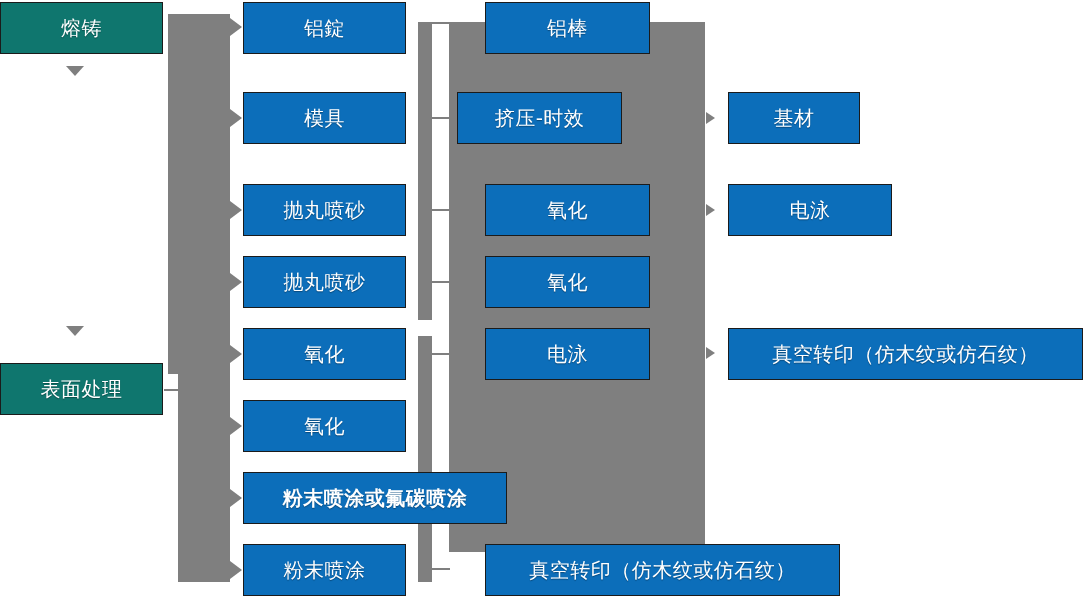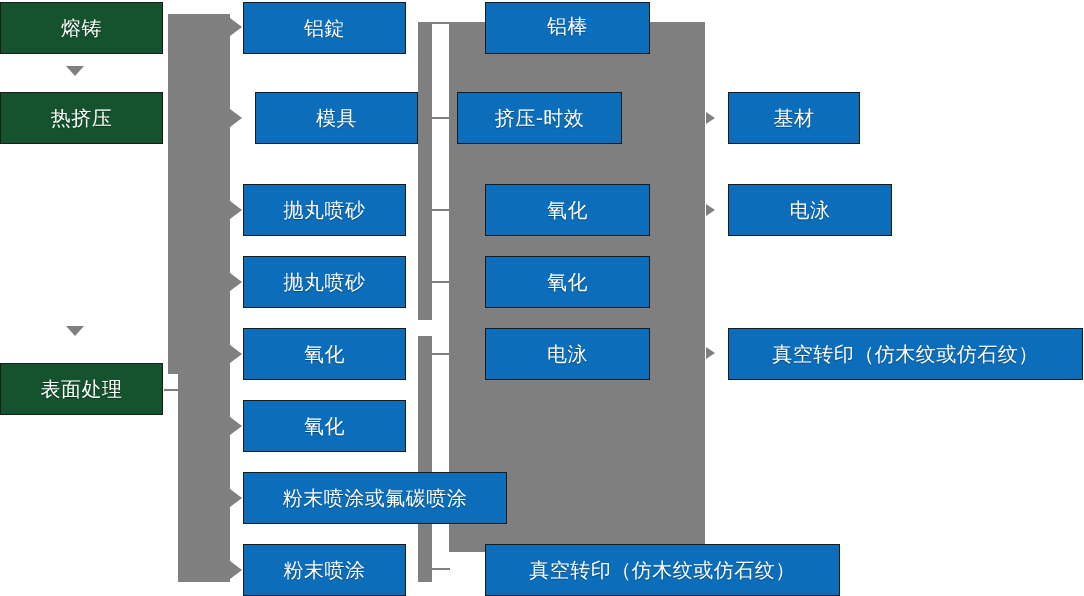--- a/index.html
+++ b/index.html
@@ -57,21 +57,21 @@
     justify-content: center;
     color: #ffffff;
     box-sizing: border-box;
     border: 1px solid #1b1b1b;
     font-size: 20px;
     line-height: 1.1;
     letter-spacing: 0.5px;
     white-space: nowrap;
     text-shadow: 0 1px 1px rgba(0,0,0,0.35);
   }
-  .box.dark  { background: #14532d; }
+  .box.dark  { background: #0f766e; }
   .box.light { background: #0c6eba; }
   
   .box::after {
     content: "";
     position: absolute;
     left: 4px;
     right: -4px;
     bottom: -4px;
     height: 4px;
     background: rgba(12,110,186,0.95);
@@ -114,53 +114,50 @@
   <div class="gray-line" style="left:432px; top:353px; width:18px;"></div>
   <div class="gray-line" style="left:432px; top:568px; width:18px;"></div>
 
   <div class="gray-arrow-sm" style="left:706px; top:112px;"></div>
   <div class="gray-arrow-sm" style="left:706px; top:204px;"></div>
   <div class="gray-arrow-sm" style="left:706px; top:347px;"></div>
 
   <div class="box dark" style="left:0px; top:2px; width:163px; height:52px;">
     <span>熔铸</span>
   </div>
-  <div class="box dark" style="left:0px; top:92px; width:163px; height:52px;">
-    <span>热挤压</span>
-  </div>
   <div class="box dark" style="left:0px; top:363px; width:163px; height:52px;text-align:center;">
     <span>表面处理</span>
   </div>
 
   <div class="box light" style="left:243px; top:2px; width:163px; height:52px;">
     <span>铝錠</span>
   </div>
-  <div class="box light" style="left:243px; top:92px; width:163px; height:52px;margin-left:12px;">
+  <div class="box light" style="left:243px; top:92px; width:163px; height:52px;">
     <span>模具</span>
   </div>
   <div class="box light" style="left:243px; top:184px; width:163px; height:52px;">
     <span>抛丸喷砂</span>
   </div>
   <div class="box light" style="left:243px; top:256px; width:163px; height:52px;">
     <span>抛丸喷砂</span>
   </div>
   <div class="box light" style="left:243px; top:328px; width:163px; height:52px;">
     <span>氧化</span>
   </div>
   <div class="box light" style="left:243px; top:400px; width:163px; height:52px;">
     <span>氧化</span>
   </div>
-  <div class="box light" style="left:243px; top:472px; width:264px; height:52px;">
+  <div class="box light" style="left:243px; top:472px; width:264px; height:52px;font-weight:bold;">
     <span>粉末喷涂或氟碳喷涂</span>
   </div>
   <div class="box light" style="left:243px; top:544px; width:163px; height:52px;align-items:center;">
     <span>粉末喷涂</span>
   </div>
 
-  <div class="box light" style="left:485px; top:2px; width:165px; height:52px;font-family:Liberation Mono, monospace;">
+  <div class="box light" style="left:485px; top:2px; width:165px; height:52px;">
     <span>铝棒</span>
   </div>
   <div class="box light" style="left:457px; top:92px; width:165px; height:52px;">
     <span>挤压-时效</span>
   </div>
   <div class="box light" style="left:485px; top:184px; width:165px; height:52px;">
     <span>氧化</span>
   </div>
   <div class="box light" style="left:485px; top:256px; width:165px; height:52px;">
     <span>氧化</span>

